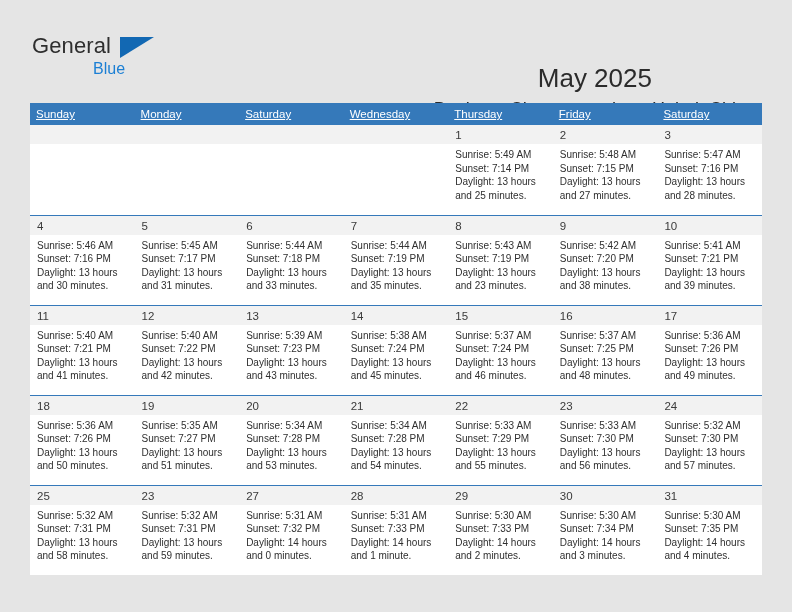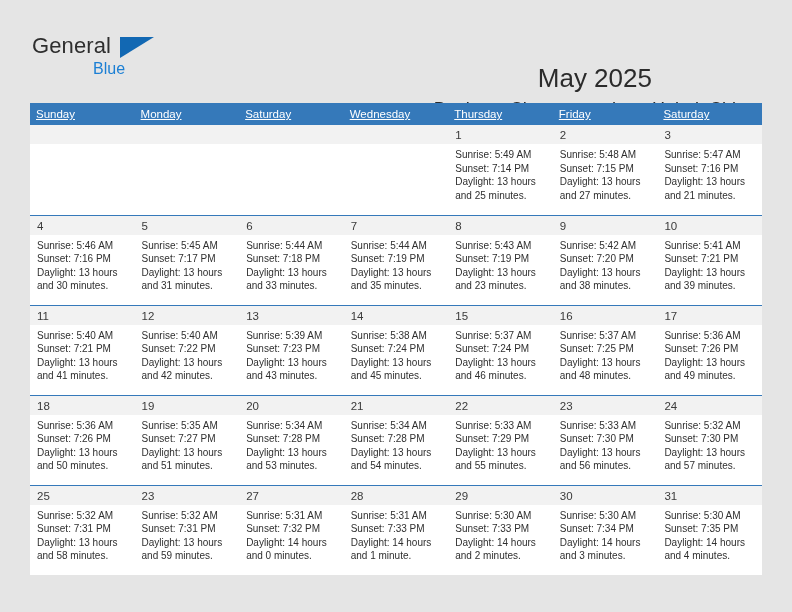--- a/index.html
+++ b/index.html
@@ -225,21 +225,21 @@
               <div>Daylight: 13 hours</div>
               <div>and 27 minutes.</div>
             </div>
           </td>
           <td>
             <div class="daynum-band">3</div>
             <div class="cell-body">
               <div>Sunrise: 5:47 AM</div>
               <div>Sunset: 7:16 PM</div>
               <div>Daylight: 13 hours</div>
-              <div>and 21 minutes.</div>
+              <div>and 28 minutes.</div>
             </div>
           </td>
         </tr>
         <tr class="week-row">
           <td>
             <div class="daynum-band">4</div>
             <div class="cell-body">
               <div>Sunrise: 5:46 AM</div>
               <div>Sunset: 7:16 PM</div>
               <div>Daylight: 13 hours</div>

